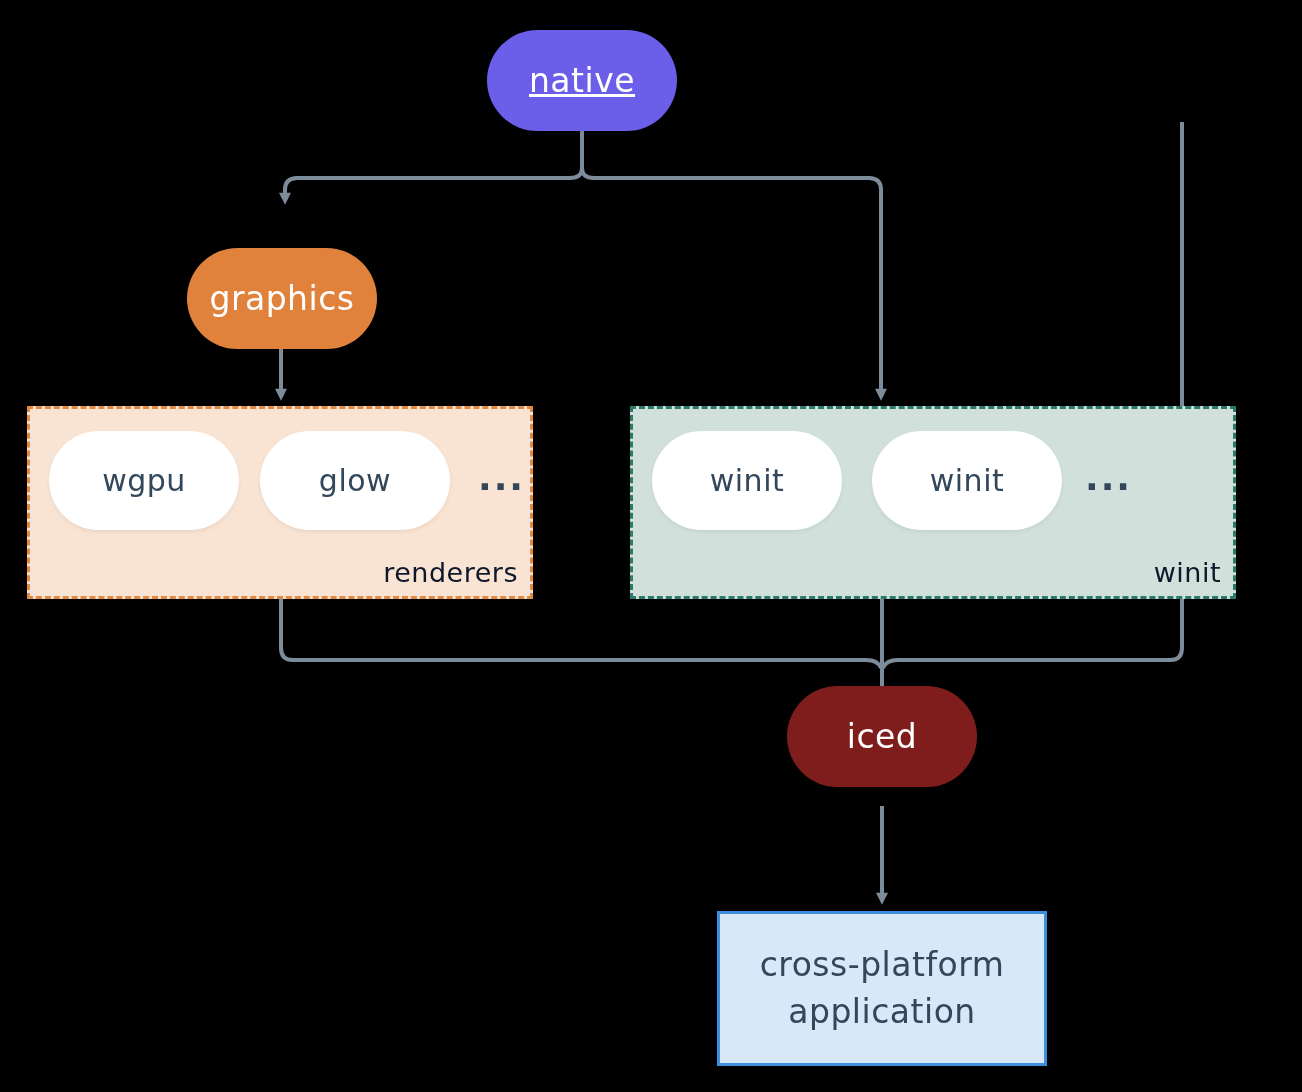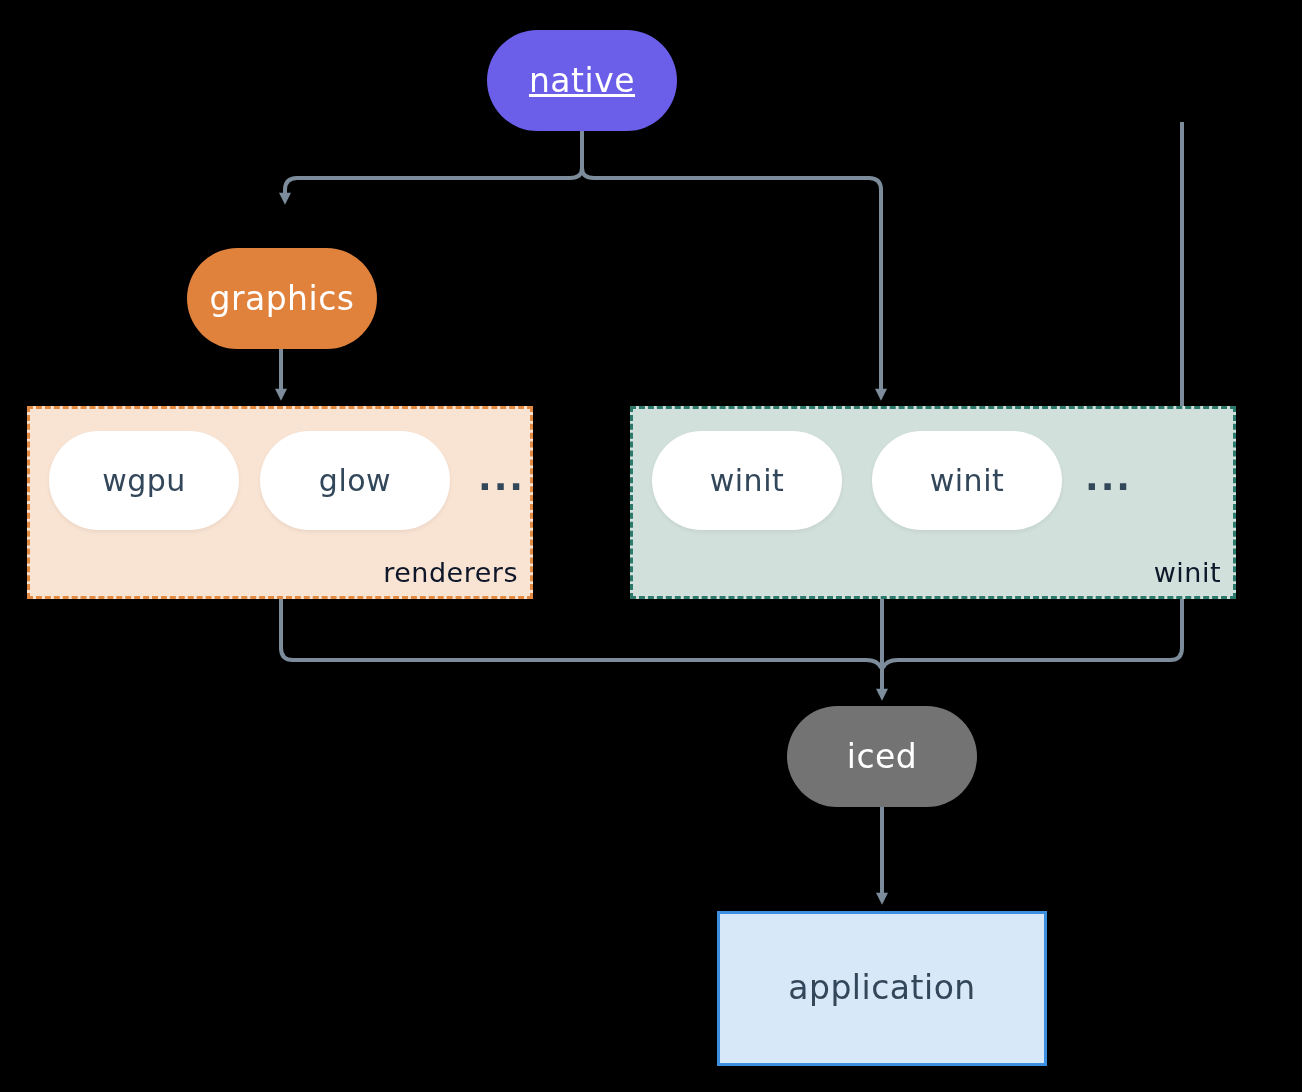--- a/index.html
+++ b/index.html
@@ -29,21 +29,21 @@
     align-items: center;
     justify-content: center;
     font-size: 33px;
     letter-spacing: 0.5px;
     color: #ffffff;
   }
   .pill-native, .pill-web { background: #6B5EE9; }
   .pill-native { left: 487px; top: 30px; text-decoration: underline; }
   .pill-web    { left: 1087px; top: 21px; }
   .pill-graphics { left: 187px; top: 213px; background: #E0823C; margin-top: 35px; }
-  .pill-iced     { left: 787px; top: 706px; background: #737373; }
+  .pill-iced     { left: 787px; top: 686px; background: #7f1d1d; }
 
   .group {
     position: absolute;
     top: 406px;
     height: 193px;
     box-sizing: border-box;
     border: 3px dashed;
   }
   .group-renderers {
     left: 27px;
@@ -163,16 +163,17 @@
     </div>
     <span class="ellipsis">...</span>
     <span class="group-label">winit</span>
   </div>
 
   <div class="pill pill-iced">
     <span>iced</span>
   </div>
 
   <div class="app-box">
+    <span>cross-platform</span>
     <span>application</span>
   </div>
 
 </div>
 
 </body></html>

